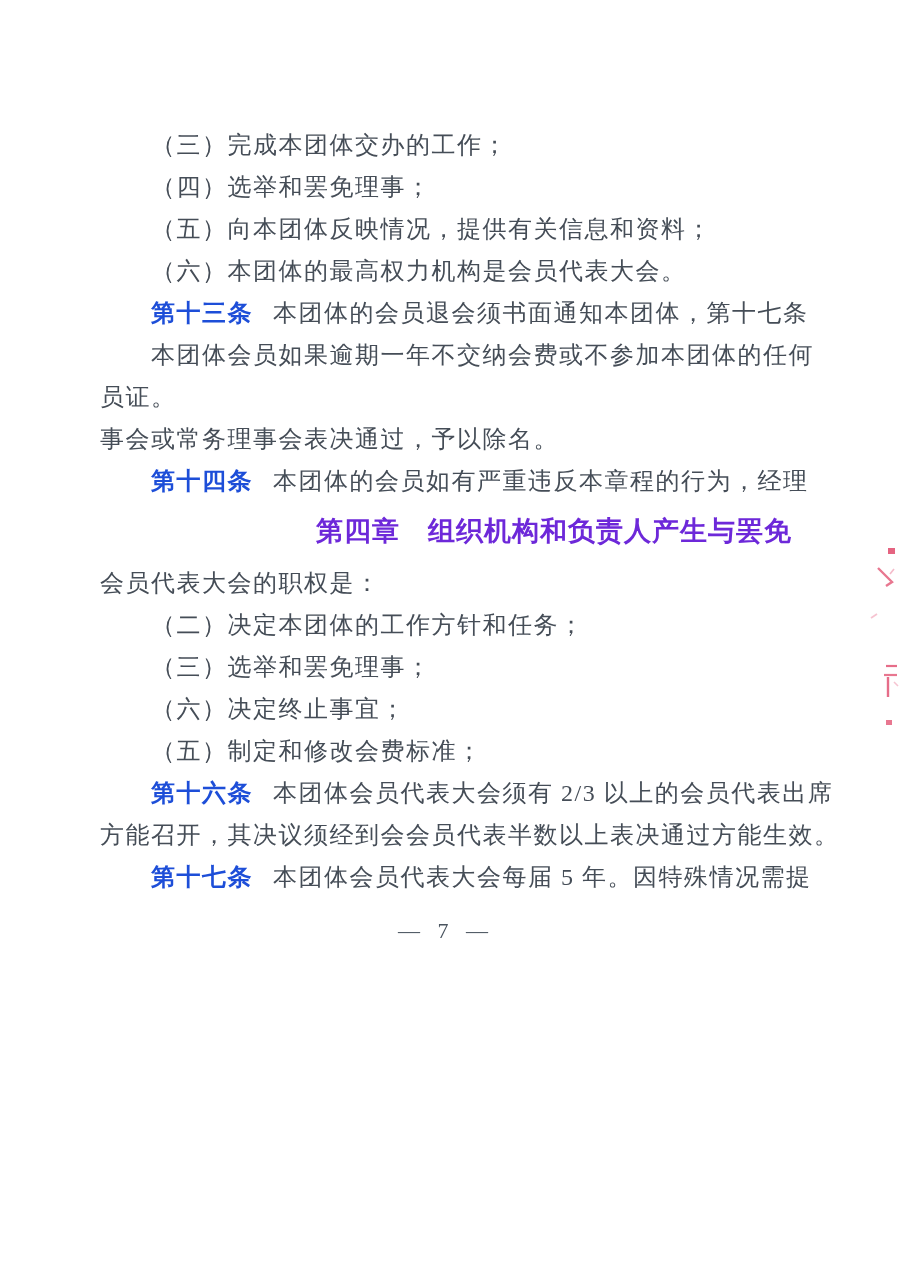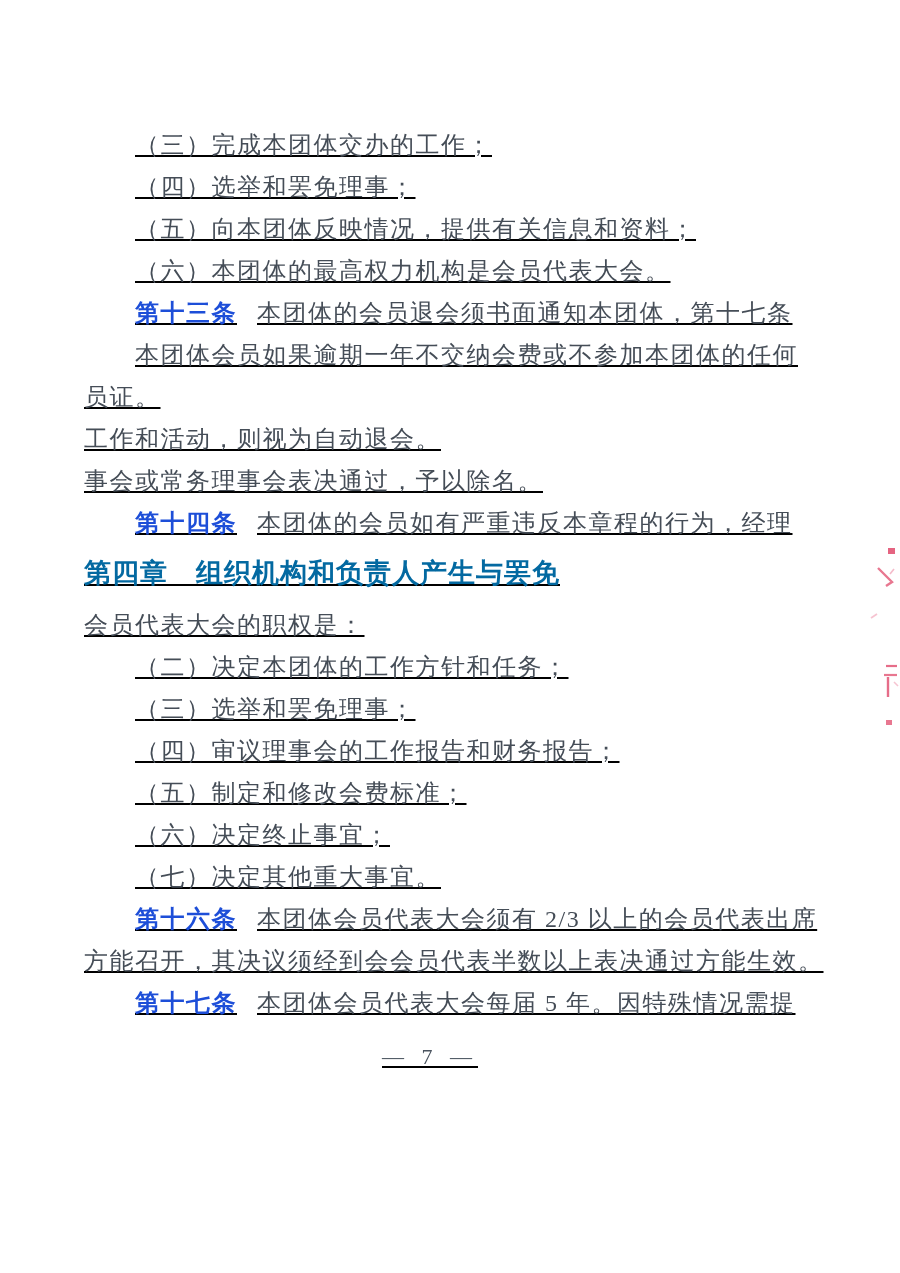--- a/index.html
+++ b/index.html
@@ -11,23 +11,22 @@
     position: relative;
     width: 900px;
     height: 1273px;
     background: #ffffff;
     overflow: hidden;
     font-family: "Liberation Serif", "DejaVu Serif", serif;
   }
   .content {
     position: absolute;
     top: 124px;
-    left: 84px;
+    left: 100px;
     width: 692px;
-    text-decoration: underline;
   }
   .line {
     height: 42px;
     line-height: 42px;
     font-size: 24px;
     letter-spacing: 1.5px;
     color: #454d57;
     white-space: nowrap;
   }
   .line.indent {
@@ -35,26 +34,26 @@
   }
   .line .head {
     font-weight: bold;
     color: #1d4ed8;
     margin-right: 20px;
   }
   .chapter {
     height: 38px;
     line-height: 38px;
     margin: 10px 0 12px 0;
-    text-align: left;
+    text-align: right;
     font-family: "Liberation Sans", "DejaVu Sans", sans-serif;
     font-weight: bold;
     font-size: 27px;
     letter-spacing: 1px;
-    color: #0369a1;
+    color: #6d28d9;
     white-space: nowrap;
   }
   .footer {
     margin-top: 20px;
     text-align: center;
     font-size: 22px;
     letter-spacing: 6px;
     color: #4a545f;
   }
   .red-marks {
@@ -74,37 +73,34 @@
     <div class="line indent">（四）选举和罢免理事；</div>
     <div class="line indent">（五）向本团体反映情况，提供有关信息和资料；</div>
     <div class="line indent">（六）本团体的最高权力机构是会员代表大会。</div>
 
     <div class="line indent">
       <span class="head">第十三条</span><span>本团体的会员退会须书面通知本团体，第十七条</span>
     </div>
     <div class="line indent">本团体会员如果逾期一年不交纳会费或不参加本团体的任何</div>
 
     <div class="line">员证。</div>
-    <div class="line">工作和活动，则视为自动退会。</div>
 
     <div class="line">事会或常务理事会表决通过，予以除名。</div>
     <div class="line indent">
       <span class="head">第十四条</span><span>本团体的会员如有严重违反本章程的行为，经理</span>
     </div>
 
     <div class="chapter">第四章　组织机构和负责人产生与罢免</div>
 
     <div class="line">会员代表大会的职权是：</div>
 
     <div class="line indent">（二）决定本团体的工作方针和任务；</div>
     <div class="line indent">（三）选举和罢免理事；</div>
-    <div class="line indent">（四）审议理事会的工作报告和财务报告；</div>
+    <div class="line indent">（六）决定终止事宜；</div>
     <div class="line indent">（五）制定和修改会费标准；</div>
-    <div class="line indent">（六）决定终止事宜；</div>
-    <div class="line indent">（七）决定其他重大事宜。</div>
 
     <div class="line indent">
       <span class="head">第十六条</span><span>本团体会员代表大会须有 2/3 以上的会员代表出席</span>
     </div>
     <div class="line">方能召开，其决议须经到会会员代表半数以上表决通过方能生效。</div>
 
     <div class="line indent">
       <span class="head">第十七条</span><span>本团体会员代表大会每届 5 年。因特殊情况需提</span>
     </div>
 

